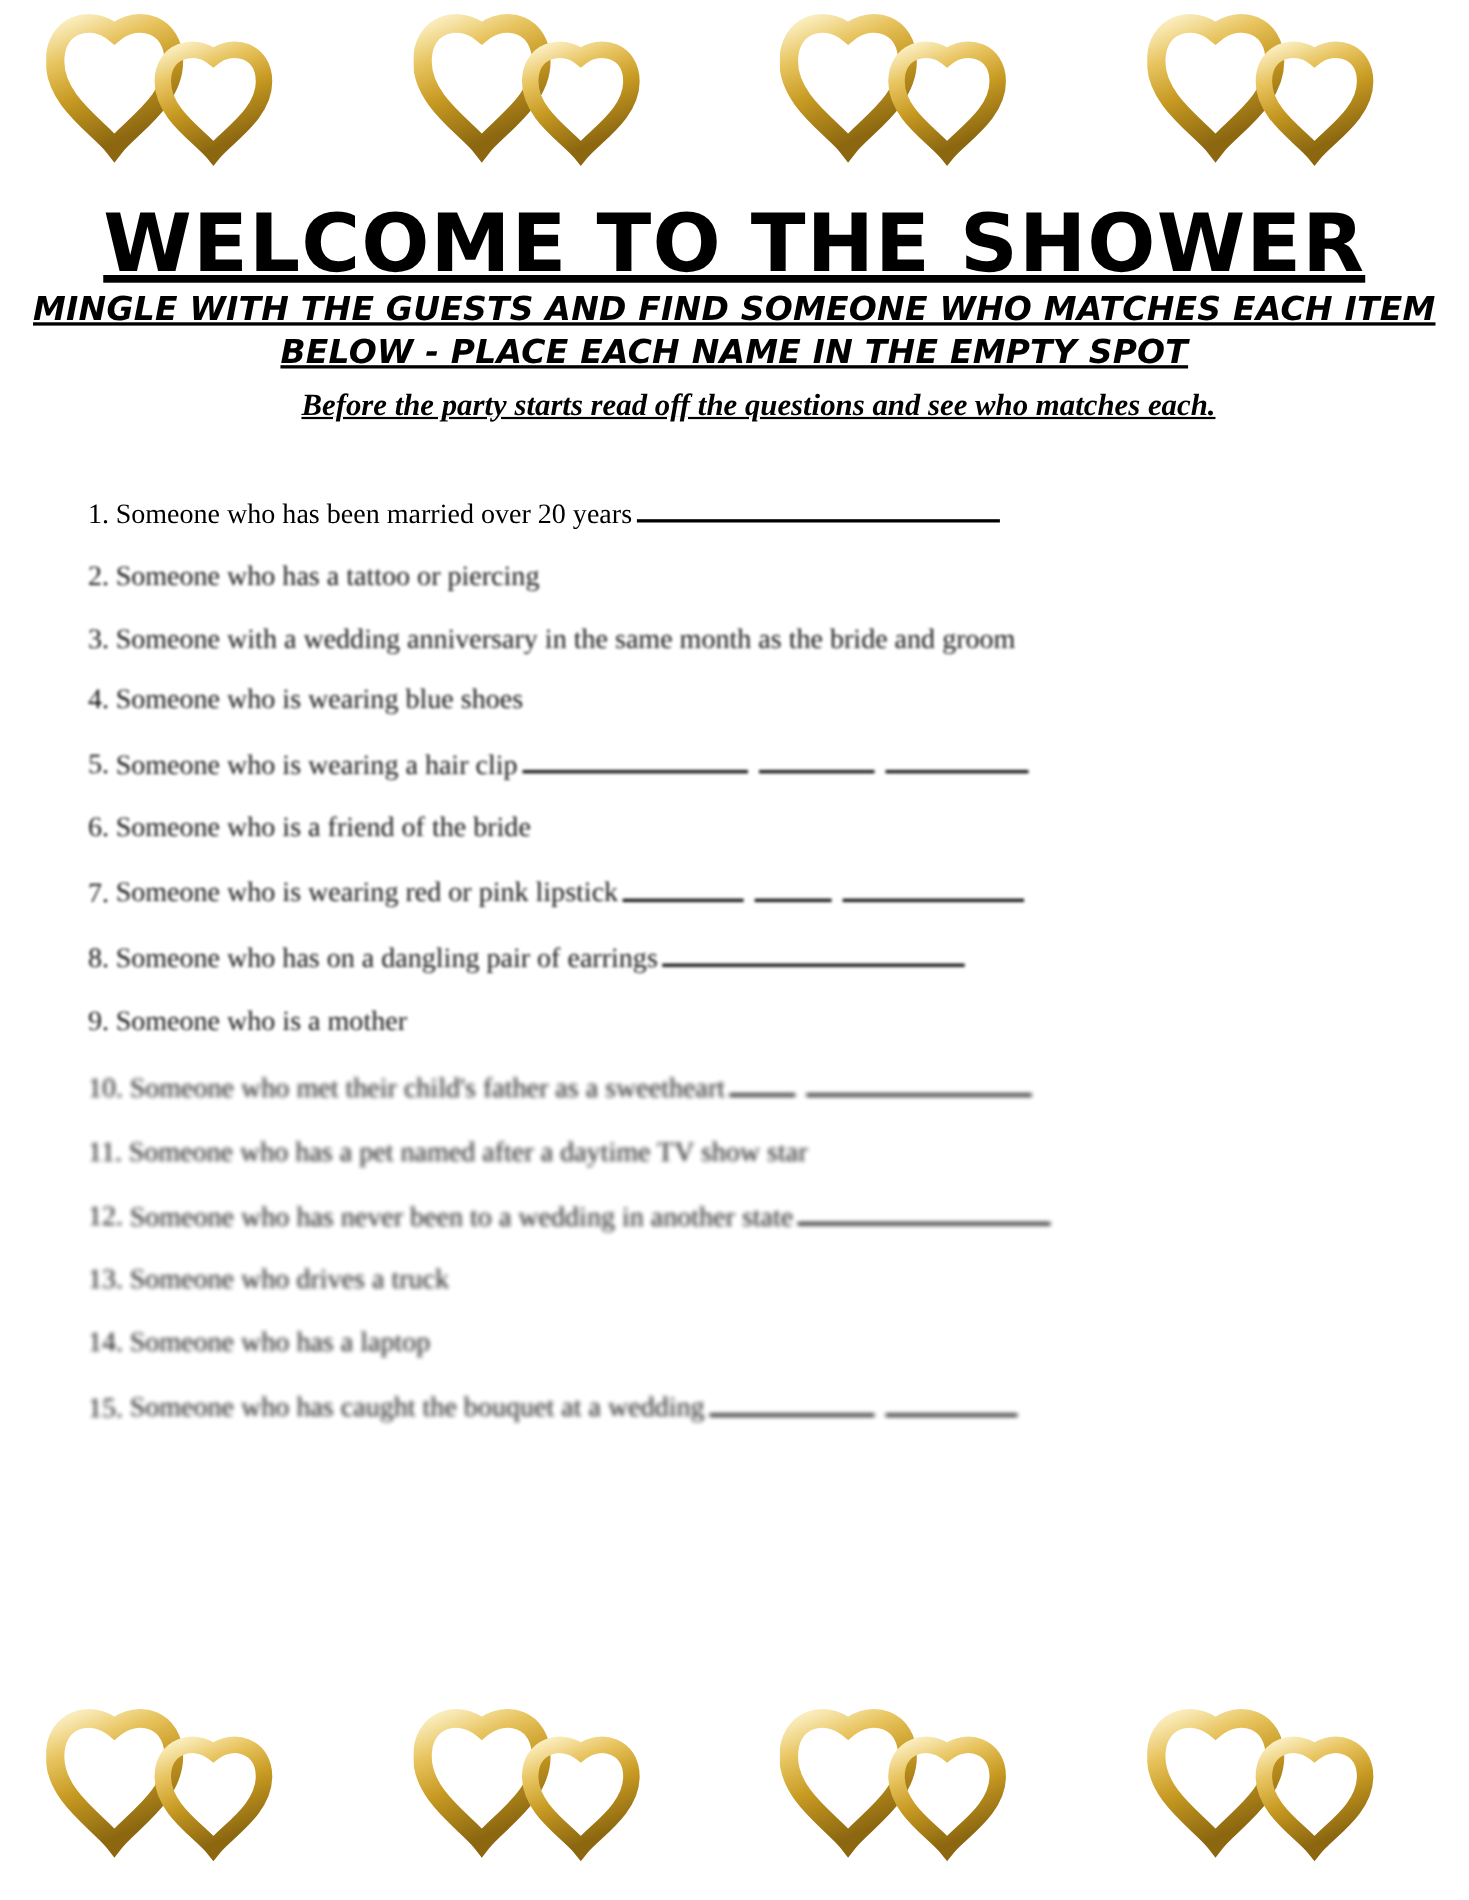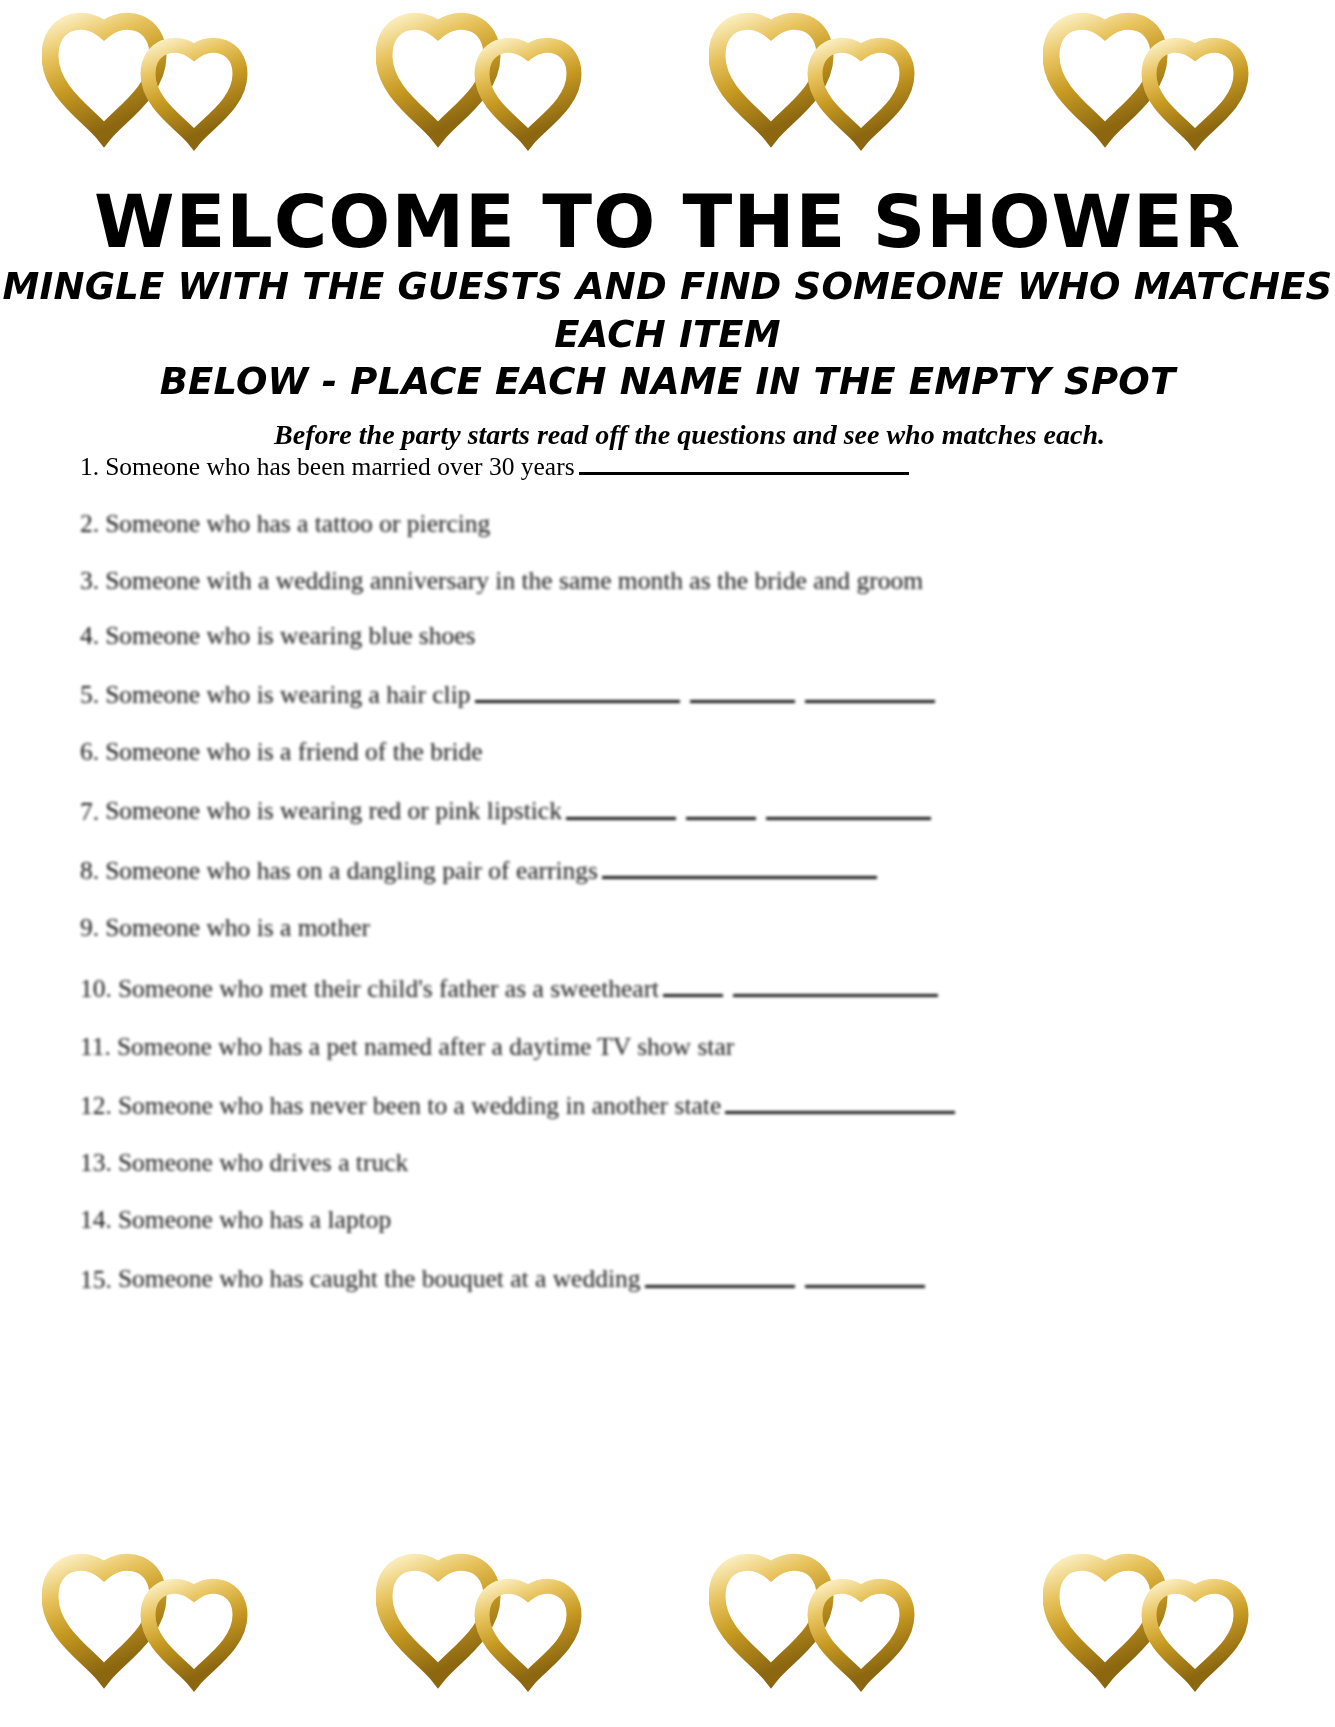--- a/index.html
+++ b/index.html
@@ -36,35 +36,36 @@
   }
   .hearts-pair svg { display: block; }
 
   
   .title-block {
     position: absolute;
     top: 185px;
     left: 0;
     width: 1335px;
     text-align: center;
+    text-decoration: underline;
   }
   .main-title {
     font-family: "DejaVu Sans", sans-serif;
     font-weight: bold;
     font-size: 73px;
     letter-spacing: 1px;
     line-height: 1.02;
     margin: 0 0 4px 0;
     white-space: nowrap;
   }
   .sub-line {
     font-family: "DejaVu Sans", sans-serif;
     font-weight: bold;
     font-style: italic;
-    font-size: 37px;
+    font-size: 30px;
     line-height: 1.28;
     letter-spacing: 0.2px;
     margin: 0;
   }
   .read-line {
     font-family: "Liberation Serif", serif;
     font-style: italic;
     font-weight: bold;
     font-size: 28px;
     margin: 13px 0 0 0;
@@ -159,21 +160,21 @@
 <div class="title-block">
   <h1 class="main-title">WELCOME TO THE SHOWER</h1>
   <p class="sub-line">MINGLE WITH THE GUESTS AND FIND SOMEONE WHO MATCHES EACH ITEM</p>
   <p class="sub-line">BELOW - PLACE EACH NAME IN THE EMPTY SPOT</p>
   <p class="read-line">Before the party starts read off the questions and see who matches each.</p>
 </div>
 
 <div class="list">
 
   <div class="q-row r1">
-    <span class="q-num">1.</span><span class="q-text">Someone who has been married over 30 years</span><span class="blank" style="width:330px"></span>
+    <span class="q-num">1.</span><span class="q-text">Someone who has been married over 20 years</span><span class="blank" style="width:330px"></span>
   </div>
 
   <div class="q-row r2 blurred">
     <span class="q-num">2.</span><span class="q-text">Someone who has a tattoo or piercing</span>
   </div>
 
   <div class="q-row r3 blurred">
     <span class="q-num">3.</span><span class="q-text">Someone with a wedding anniversary in the same month as the bride and groom</span>
   </div>
 

